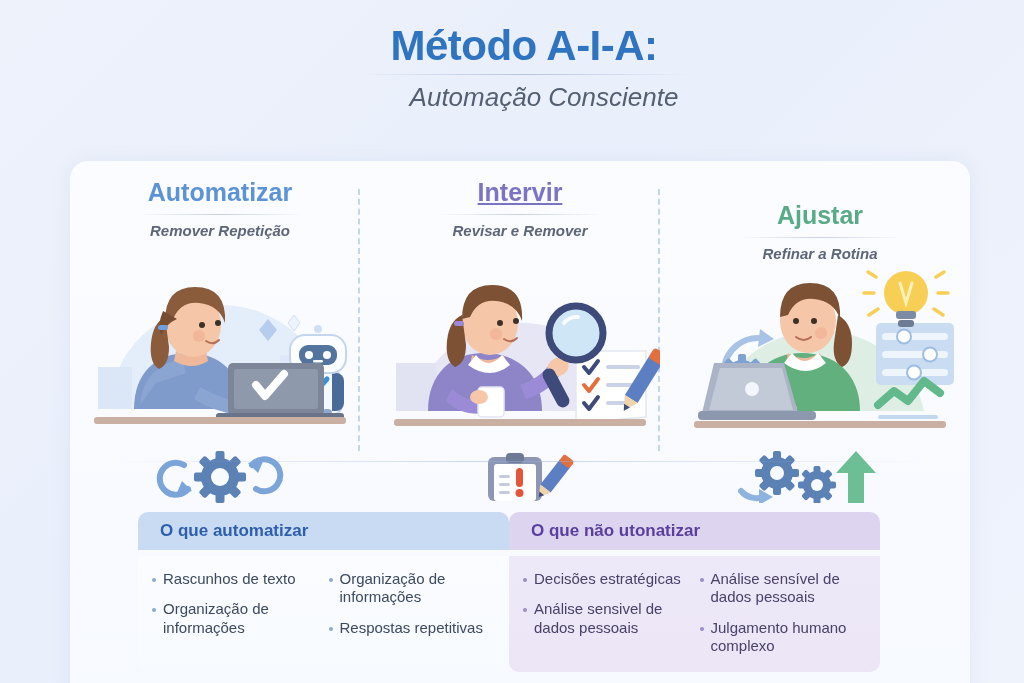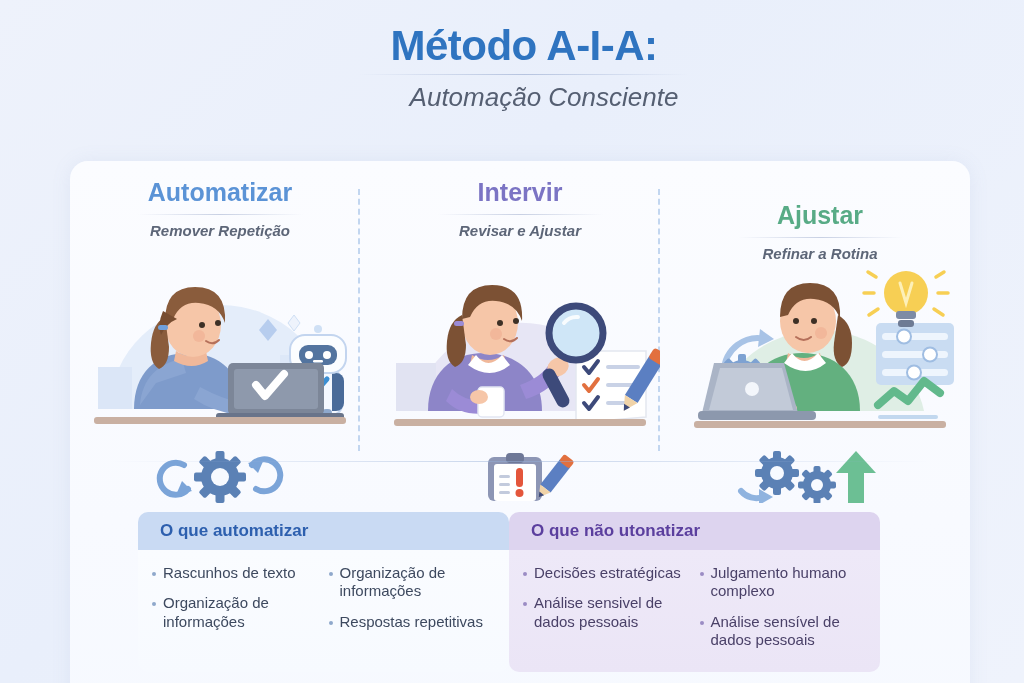--- a/index.html
+++ b/index.html
@@ -35,21 +35,21 @@
 
   
   .cols{position:absolute;left:0;top:0;width:900px;height:330px;}
   .col{position:absolute;top:18px;width:300px;height:312px;}
   .col.c0{left:0;}
   .col.c1{left:300px;}
   .col.c2{left:600px;}
   .col-head{text-align:center;}
   .col-title{font-size:25px;font-weight:bold;line-height:1.1;}
   .c0 .col-title{color:#5b93d6;}
-  .c1 .col-title{color:#7b74c4;}
+  .c1 .col-title{color:#7b74c4;text-decoration:underline;}
   .c2 .col-title{color:#58ab86;margin-top:23px;}
   .col-rule{
     margin:7px auto 0;width:165px;height:1px;
     background:linear-gradient(90deg,rgba(150,165,200,0) 0%,rgba(150,165,200,.5) 50%,rgba(150,165,200,0) 100%);
   }
   .col-sub{margin-top:7px;font-size:15px;font-style:italic;color:#5d6678;font-weight:bold;}
 
   .divider{
     position:absolute;top:28px;width:0;height:262px;
     border-left:2px dashed #b9d0ee;opacity:.85;
@@ -73,21 +73,21 @@
   .panels{position:absolute;left:68px;top:351px;width:742px;height:160px;display:flex;}
   .panel{width:371px;border-radius:10px;overflow:hidden;position:relative;}
   .panel-head{height:38px;display:flex;align-items:center;padding-left:22px;box-sizing:border-box;}
   .panel-head .ph-text{font-size:17px;font-weight:bold;}
   .p-left .panel-head{background:#c9daf3;}
   .p-left .panel-head .ph-text{color:#2d5fae;}
   .p-left .panel-body{background:linear-gradient(180deg,#fafcff 0%,#f7faff 100%);}
   .p-right .panel-head{background:#ddd4ef;}
   .p-right .panel-head .ph-text{color:#5b3f9e;}
   .p-right .panel-body{background:linear-gradient(180deg,#eee9f8 0%,#ebe5f6 100%);}
-  .panel-body{height:122px;display:flex;padding:14px 12px 0 14px;box-sizing:border-box;}
+  .panel-body{height:122px;display:flex;padding:14px 12px 0 14px;box-sizing:border-box;margin-top:6px;}
   .bcol{width:50%;padding-right:6px;box-sizing:border-box;}
   .bitem{display:flex;align-items:flex-start;margin-bottom:12px;line-height:1.22;}
   .dot{
     flex:0 0 auto;width:4px;height:4px;border-radius:50%;
     margin:8px 7px 0 0;
   }
   .p-left .dot{background:#8fa8cc;}
   .p-right .dot{background:#9b8cc4;}
   .bitem .btxt{font-size:15px;}
   .p-left .btxt{color:#3d495f;}
@@ -199,21 +199,21 @@
               <circle cx="0" cy="0" r="9" fill="#f7faff"></circle>
             </g>
           </svg>
         </div>
       </div>
 
       <div class="col c1">
         <div class="col-head">
           <div class="col-title">Intervir</div>
           <div class="col-rule"></div>
-          <div class="col-sub">Revisar e Ajustar</div>
+          <div class="col-sub">Revisar e Remover</div>
         </div>
         <div class="illus">
           <svg width="280" height="190" viewBox="0 0 280 190">
             <defs>
                 <clipPath id="cl2">
                   <rect x="0" y="0" width="280" height="190"></rect>
                 </clipPath>
               </defs>
             <g clip-path="url(#cl2)">
               <path d="M34 152 A108 102 0 0 1 248 152 Z" fill="#e7e6f5"></path>
@@ -463,25 +463,25 @@
               <span class="btxt">Decisões estratégicas</span>
             </div>
             <div class="bitem">
               <span class="dot"></span>
               <span class="btxt">Análise sensivel de dados pessoais</span>
             </div>
           </div>
           <div class="bcol shift">
             <div class="bitem">
               <span class="dot"></span>
+              <span class="btxt">Análise sensível de dados pessoais</span>
+            </div>
+            <div class="bitem">
+              <span class="dot"></span>
               <span class="btxt">Julgamento humano complexo</span>
-            </div>
-            <div class="bitem">
-              <span class="dot"></span>
-              <span class="btxt">Análise sensível de dados pessoais</span>
             </div>
           </div>
         </div>
       </div>
 
     </div>
   </div>
 </div>
 
 </body></html>

